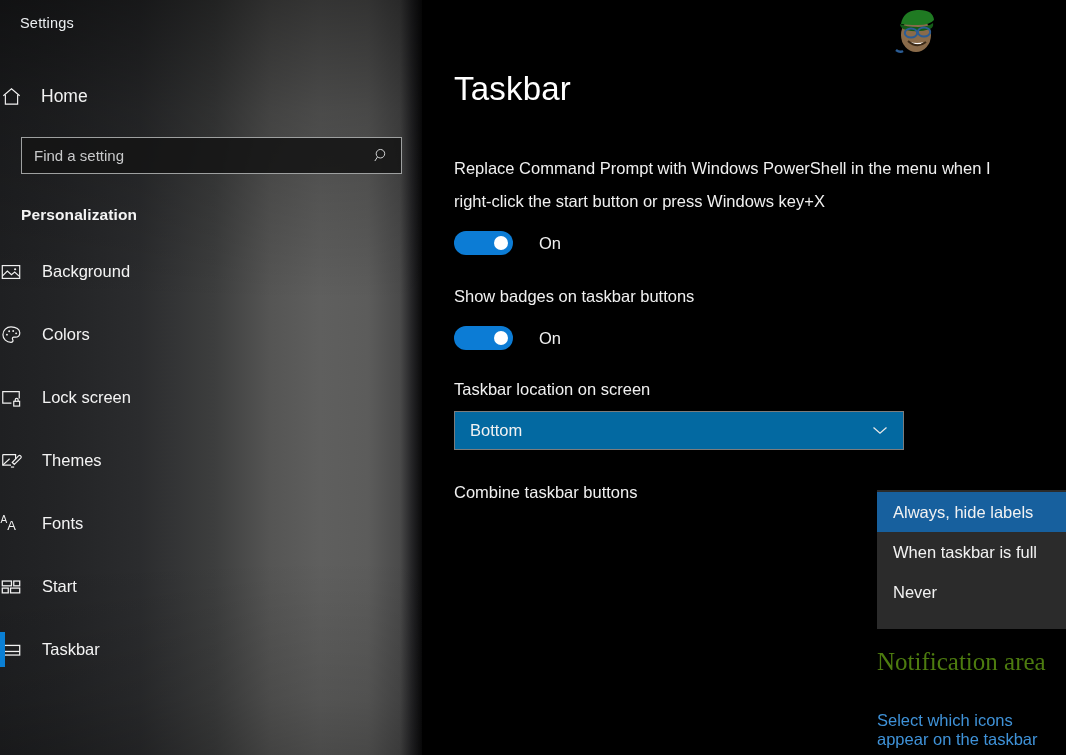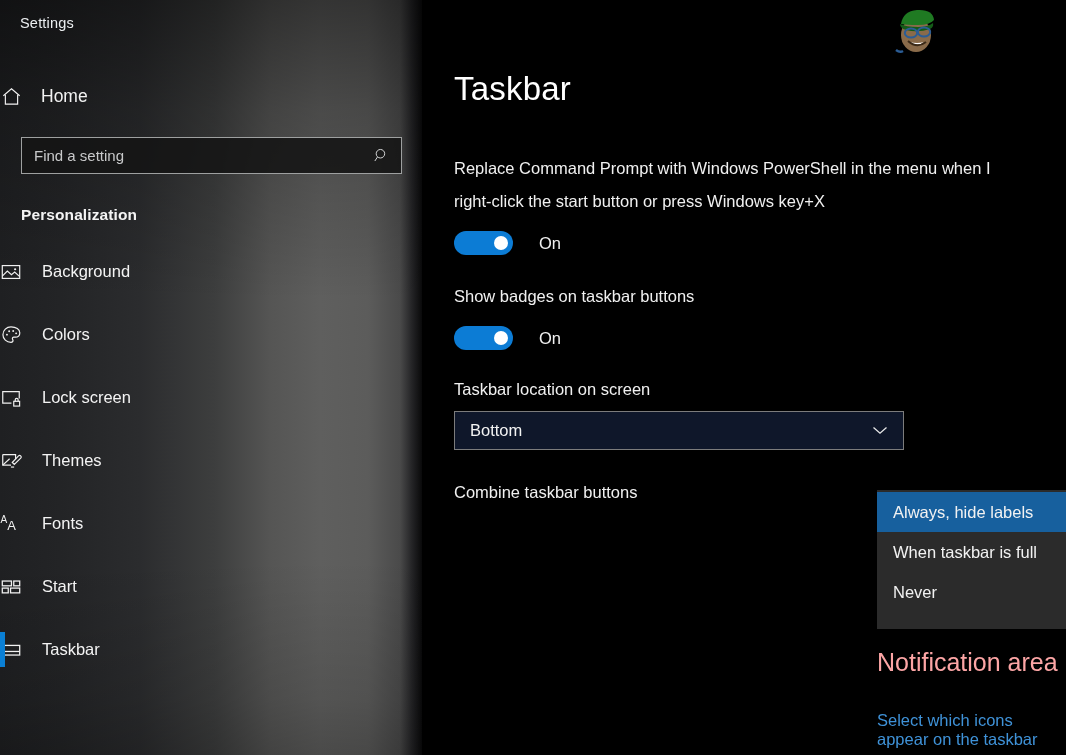--- a/index.html
+++ b/index.html
@@ -116,21 +116,21 @@
   }
   .toggle .knob{
     position:absolute; right:5px; top:5px;
     width:14px; height:14px; border-radius:50%; background:#fff;
   }
   .toggle-row .state{ margin-left:26px; font-size:16.5px; color:#f0f0f0; }
 
   .combo-label{ margin:30px 0 0 32px; font-size:16.5px; color:#f0f0f0; }
   .combo{
     margin:12px 0 0 32px; width:450px; height:39px;
-    border:1px solid #7c7c7c; background:#0f172a;
+    border:1px solid #7c7c7c; background:#0369a1;
     display:flex; align-items:center; justify-content:space-between;
     padding:0 14px 0 15px;
   }
   .combo .val{ font-size:16.5px; color:#f2f2f2; }
 
   .combo-label2{ margin:33px 0 0 32px; font-size:16.5px; color:#f0f0f0; }
 
   .flyout{
     position:absolute; left:455px; top:490px;
     width:592px; height:139px;
@@ -140,21 +140,21 @@
   }
   .flyout .opt{
     height:40px; display:flex; align-items:center;
     padding-left:16px; font-size:16.5px; color:#f2f2f2;
     cursor:default;
   }
   .flyout .opt.active{ background:#17609e; }
 
   .subhead{
     position:absolute; left:455px; top:648px;
-    font-size:25px; color:#fca5a5; font-weight:normal;
+    font-size:25px; color:#4d7c0f; font-weight:normal;font-family:Liberation Serif, serif;
   }
   .link{
     position:absolute; left:455px; top:711px;
     font-size:16.5px; color:#3f92d8; cursor:pointer;
   }
 </style>
 </head>
 <body>
 
 <div id="app">

